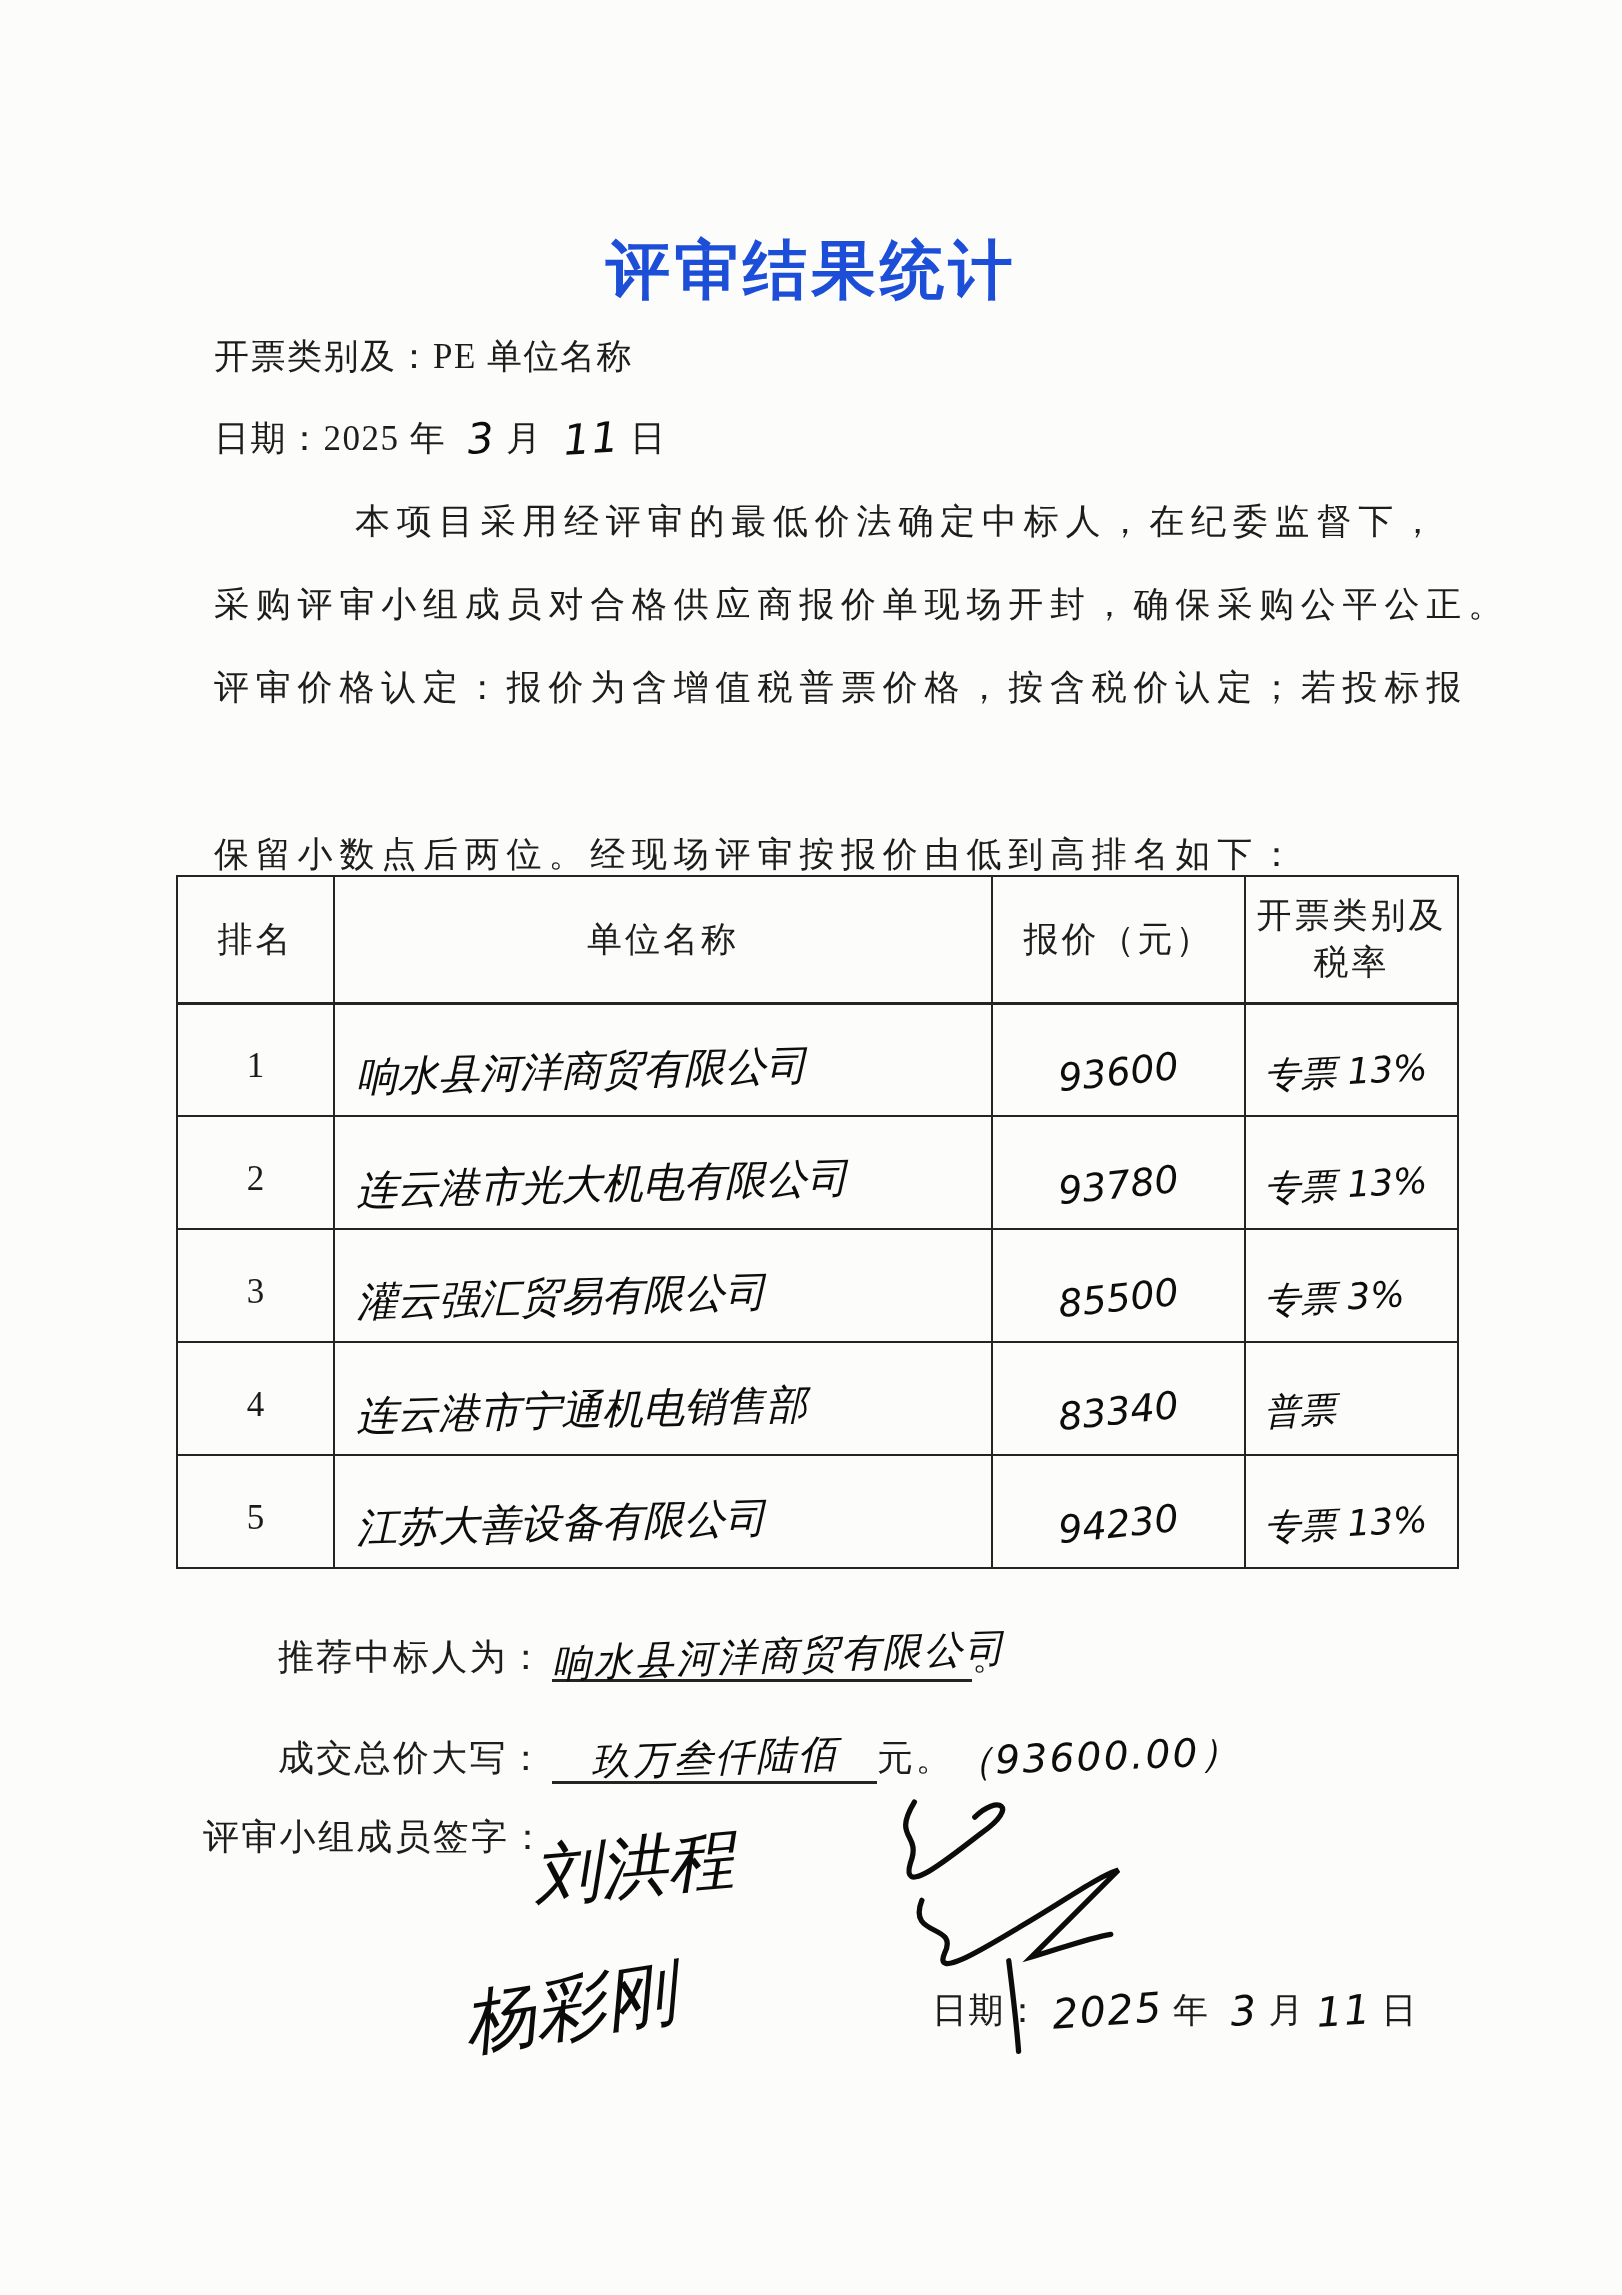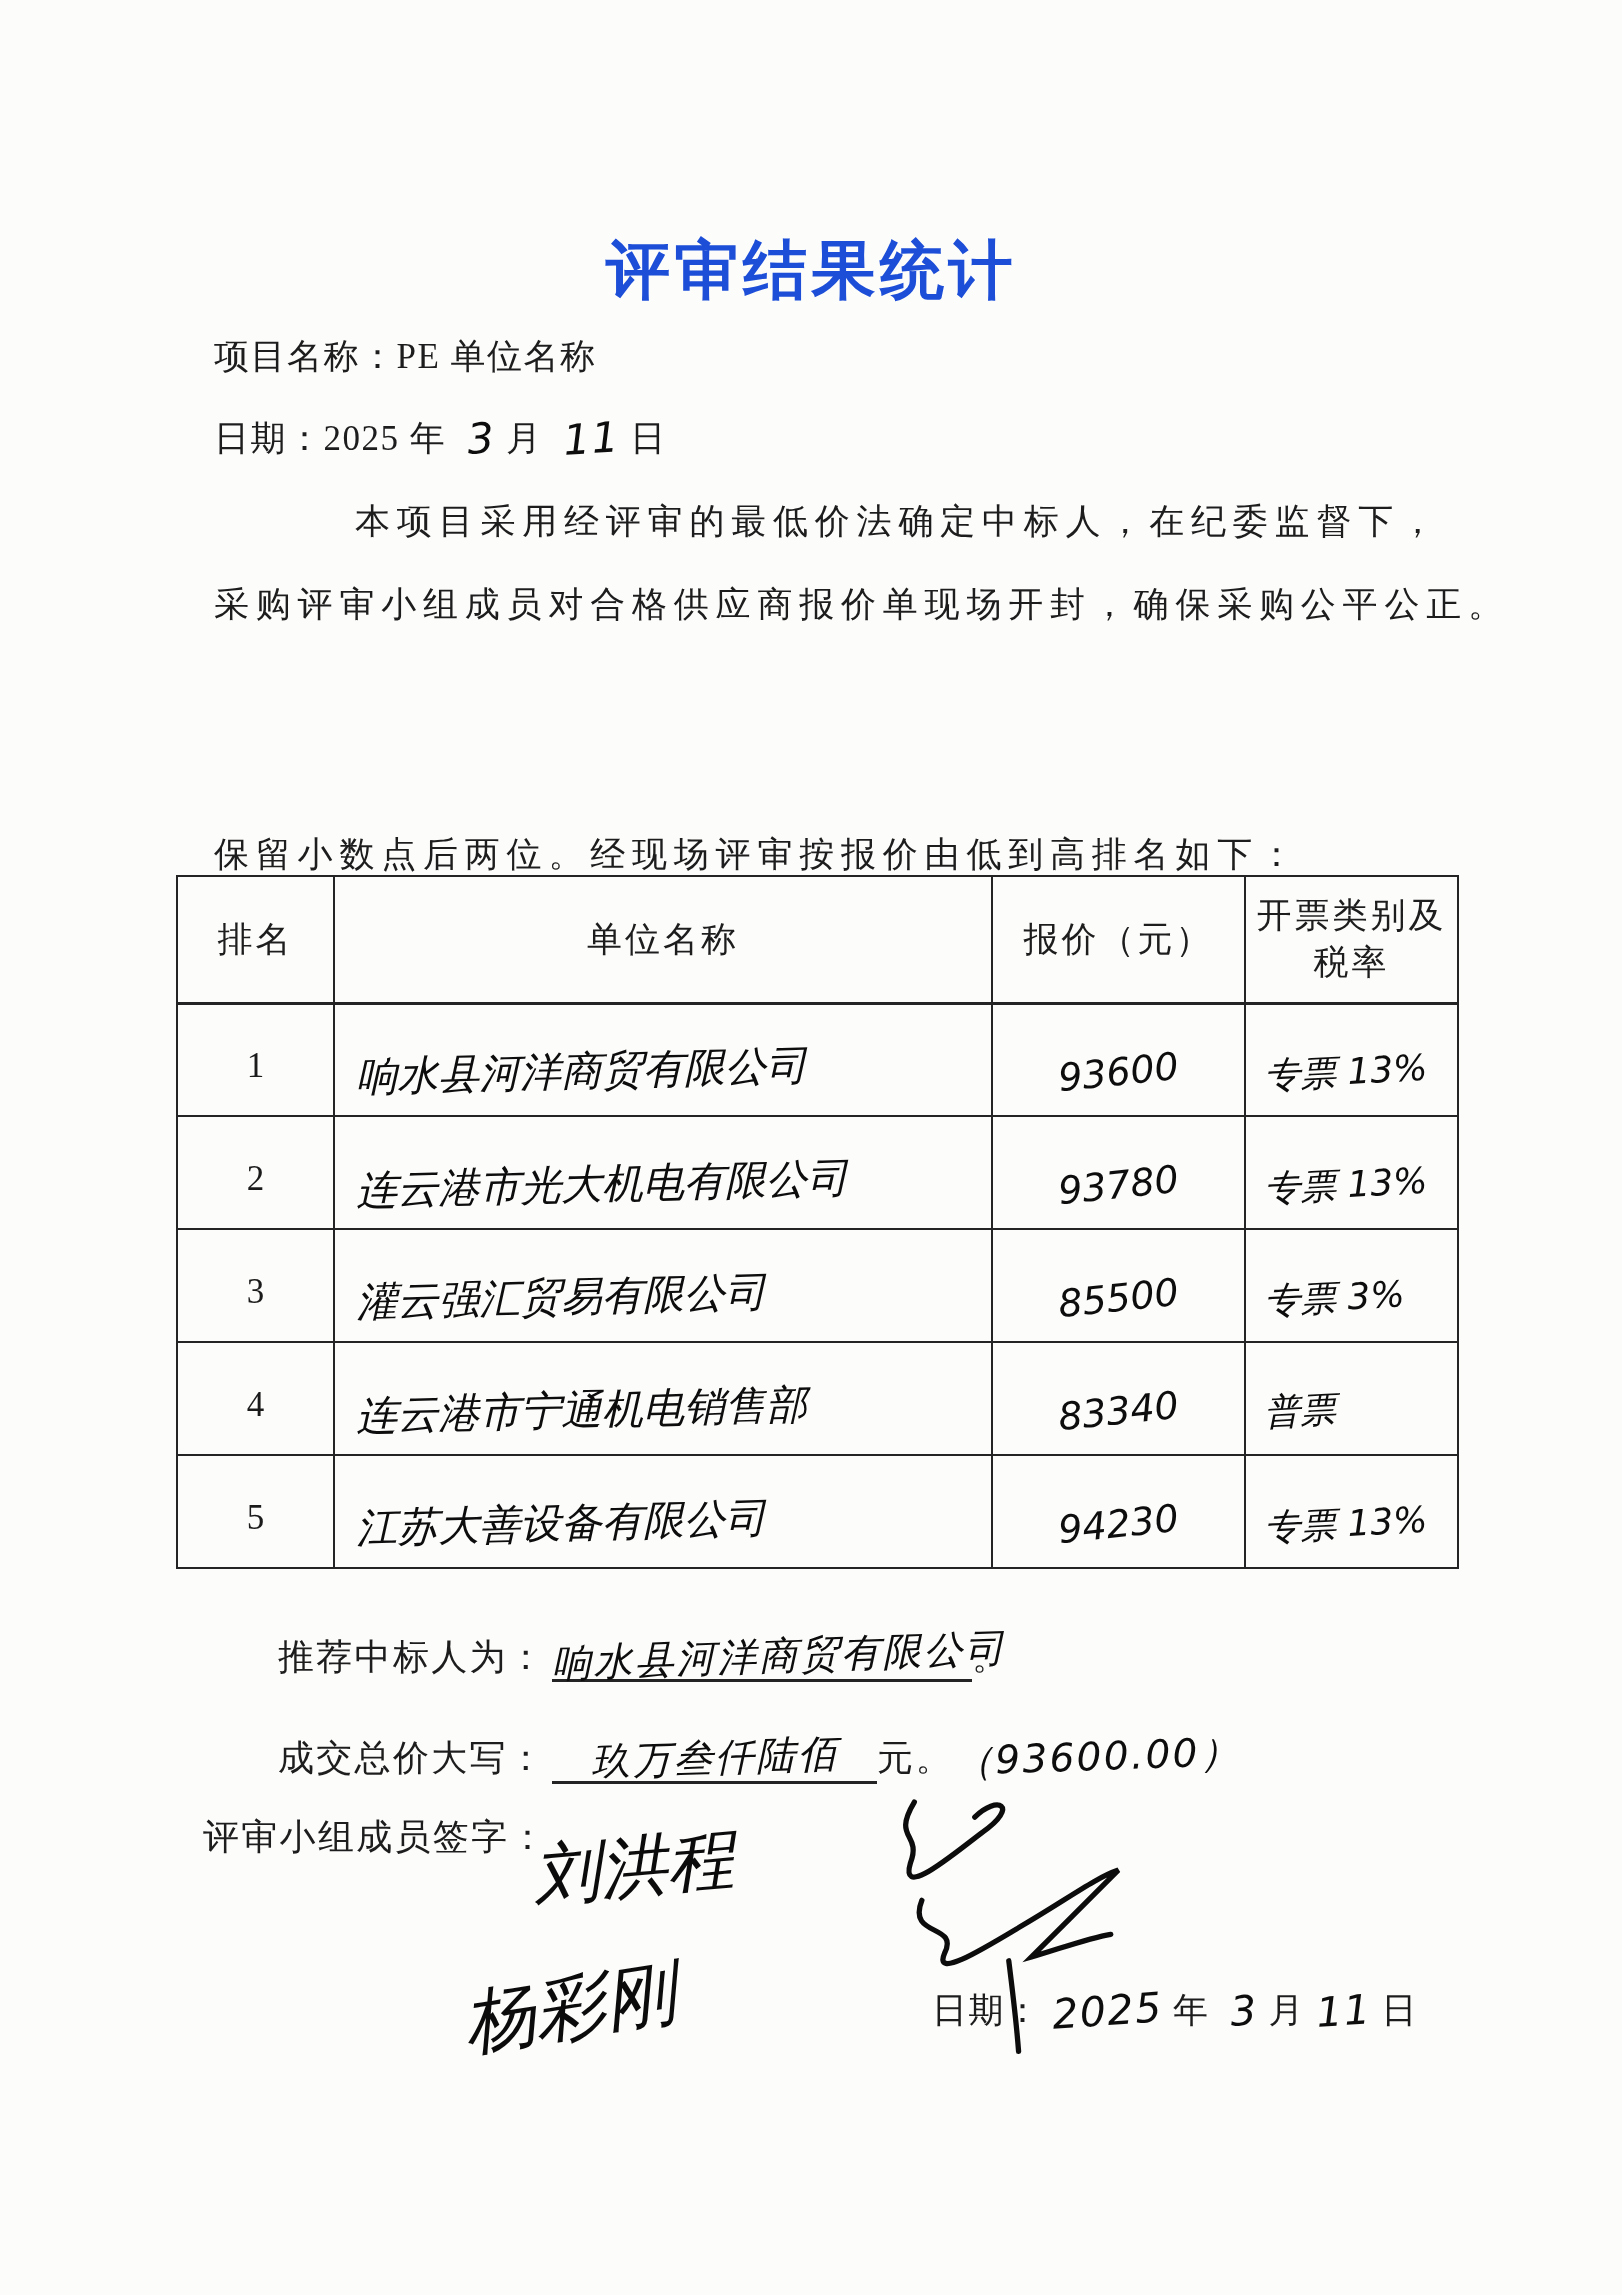--- a/index.html
+++ b/index.html
@@ -98,31 +98,32 @@
   .dateline-bottom .date-hand { font-size: 41px; }
 </style>
 </head>
 <body>
 
 <div class="page">
 
   <div class="doc-title">评审结果统计</div>
 
   <div class="line project-line">
-    <span>项目名称：</span><span>PE 单位名称</span>
+    <span>开票类别及：</span><span>PE 单位名称</span>
   </div>
 
   <div class="line dateline-top">
     <span>日期：</span><span>2025 年</span>
     <span class="hand date-hand">3</span><span>月</span>
     <span class="hand date-hand">11</span><span>日</span>
   </div>
 
   <div class="line para-line p1">本项目采用经评审的最低价法确定中标人，在纪委监督下，</div>
   <div class="line para-line p2">采购评审小组成员对合格供应商报价单现场开封，确保采购公平公正。</div>
+  <div class="line para-line p3">评审价格认定：报价为含增值税普票价格，按含税价认定；若投标报</div>
   <div class="line para-line p5">保留小数点后两位。经现场评审按报价由低到高排名如下：</div>
 
   <table class="bid-table">
     <colgroup>
       <col style="width:157px">
         <col style="width:658px">
         <col style="width:253px">
         <col style="width:213px">
     </colgroup>
     <tbody>

